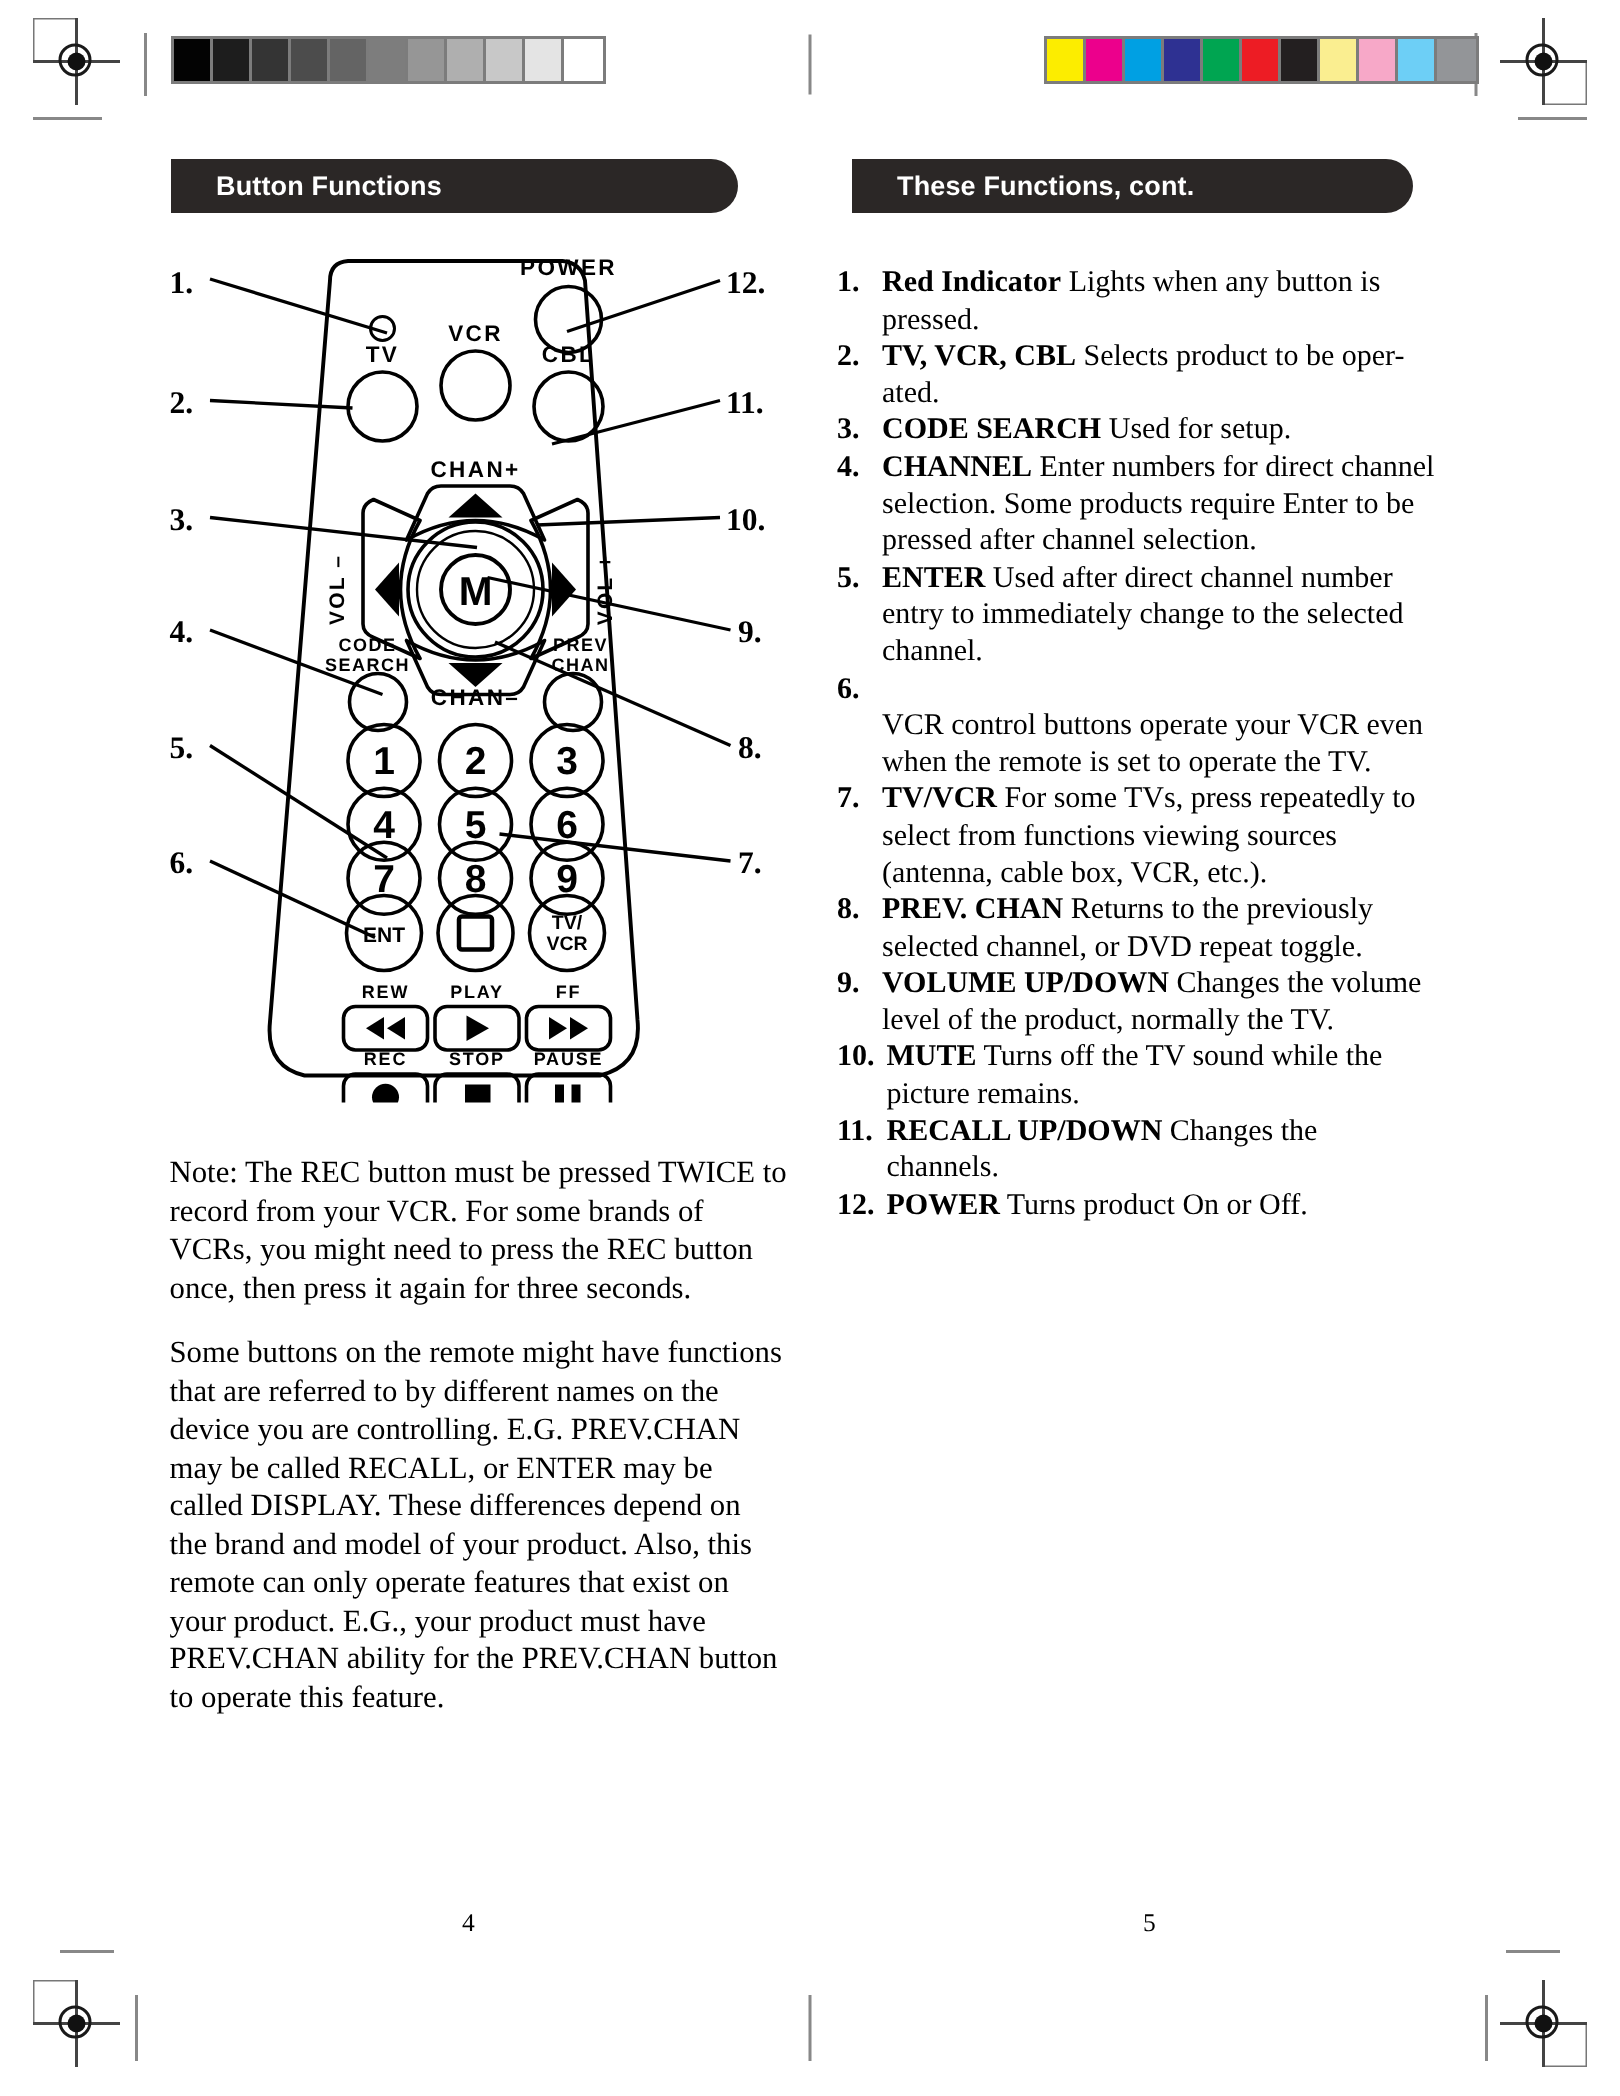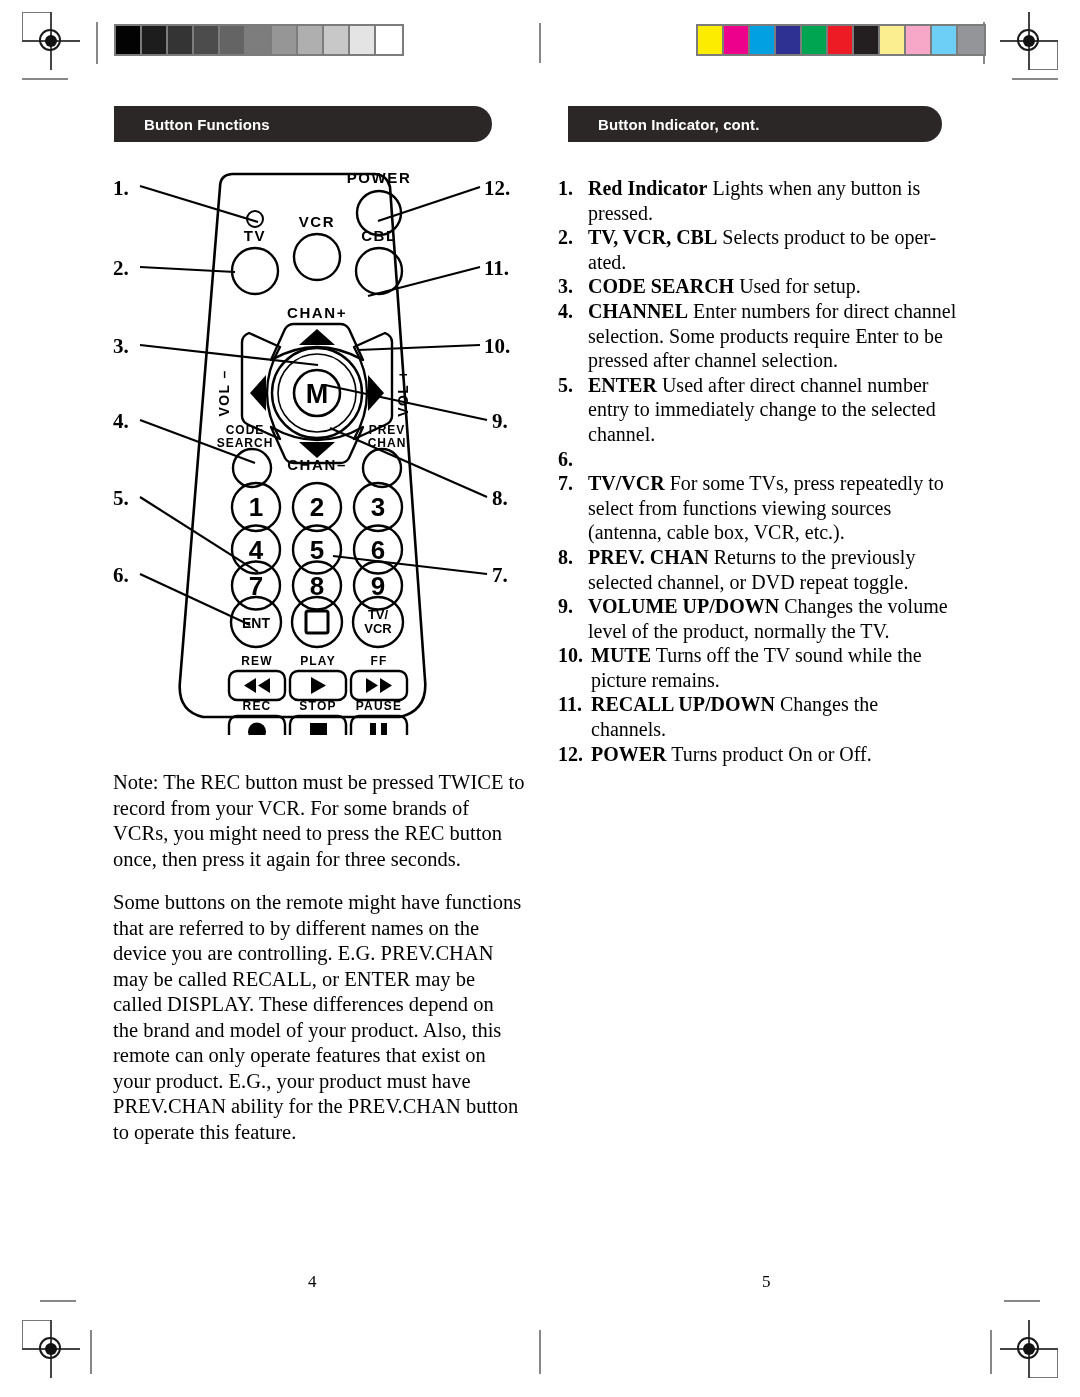--- a/index.html
+++ b/index.html
@@ -24,21 +24,21 @@
 
   
   .barstrip{position:absolute;display:flex;border:2px solid #7c7c7c;box-sizing:content-box;}
   .barstrip .sw{width:26px;height:28px;border-right:2px solid #7c7c7c;box-sizing:border-box;}
   .barstrip .sw:last-child{border-right:none;}
 
   
   .hdr{position:absolute;height:36px;background:#2b2726;
        border-radius:0 18px 18px 0;display:flex;align-items:center;}
   .hdr span{font-family:"Liberation Sans",sans-serif;font-weight:bold;
-            font-size:15px;color:#fff;letter-spacing:.1px;padding-left:30px;}
+            font-size:18px;color:#fff;letter-spacing:.1px;padding-left:30px;}
 
   
   .para{position:absolute;font-size:20.5px;line-height:25.5px;text-align:left;}
 
   .numlist{position:absolute;font-size:20px;line-height:24.6px;}
   .li{display:flex;margin-bottom:0px;}
   .li .n{width:30px;flex:0 0 30px;font-weight:bold;text-align:left;}
   .li .n.wide{width:33px;flex:0 0 33px;}
   .li .t{flex:1;}
   .li .t b{font-weight:bold;}
@@ -280,21 +280,21 @@
 
 <div class="para" style="left:113px;top:770px;width:413px;">
   <span>Note: The REC button must be pressed TWICE to record from your VCR. For some brands of VCRs, you might need to press the REC button once, then press it again for three seconds.</span>
 </div>
 
 <div class="para" style="left:113px;top:890px;width:410px;">
   <span>Some buttons on the remote might have functions that are referred to by different names on the device you are controlling. E.G. PREV.CHAN may be called RECALL, or ENTER may be called DISPLAY. These differences depend on the brand and model of your product. Also, this remote can only operate features that exist on your product. E.G., your product must have PREV.CHAN ability for the PREV.CHAN button to operate this feature.</span>
 </div>
 
 <div class="hdr" style="left:568px;top:106px;width:374px;">
-  <span>Button Indicator, cont.</span>
+  <span>These Functions, cont.</span>
 </div>
 
 <div class="numlist" id="fn-list" style="left:558px;top:176px;width:400px;">
     <div class="li">
       <div class="n">1.</div>
       <div class="t"><b>Red Indicator</b><span> Lights when any button is pressed.</span></div>
     </div>
     <div class="li">
       <div class="n">2.</div>
       <div class="t"><b>TV, VCR, CBL</b><span> Selects product to be oper-ated.</span></div>
@@ -306,21 +306,21 @@
     <div class="li">
       <div class="n">4.</div>
       <div class="t"><b>CHANNEL</b><span> Enter numbers for direct channel selection. Some products require Enter to be pressed after channel selection.</span></div>
     </div>
     <div class="li">
       <div class="n">5.</div>
       <div class="t"><b>ENTER</b><span> Used after direct channel number entry to immediately change to the selected channel.</span></div>
     </div>
     <div class="li">
       <div class="n">6.</div>
-      <div class="t"><br></div>
+      <div class="t"><br><span>VCR control buttons operate your VCR even when the remote is set to operate the TV.</span></div>
     </div>
     <div class="li">
       <div class="n">7.</div>
       <div class="t"><b>TV/VCR</b><span> For some TVs, press repeatedly to select from functions viewing sources (antenna, cable box, VCR, etc.).</span></div>
     </div>
     <div class="li">
       <div class="n">8.</div>
       <div class="t"><b>PREV. CHAN</b><span> Returns to the previously selected channel, or DVD repeat toggle.</span></div>
     </div>
     <div class="li">

